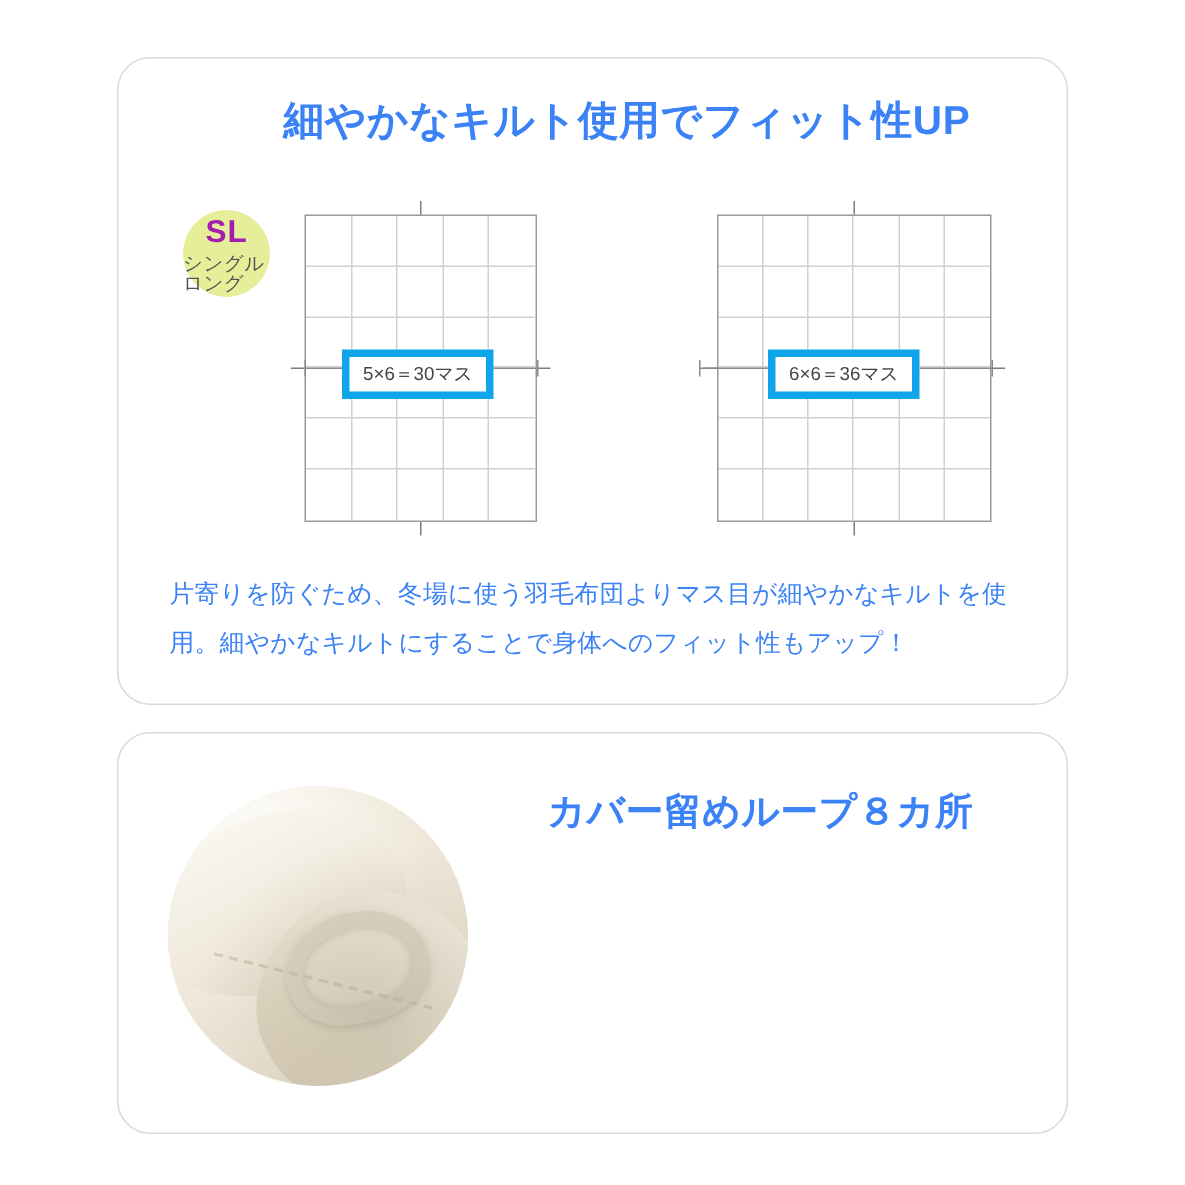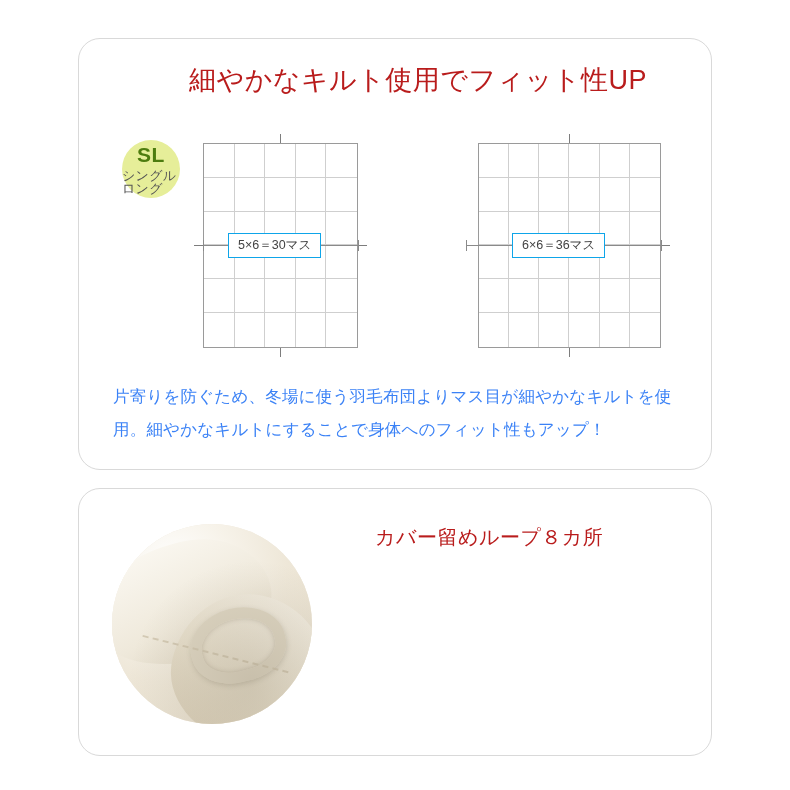--- a/index.html
+++ b/index.html
@@ -39,23 +39,23 @@
     left: 78px;
     top: 488px;
     width: 634px;
     height: 268px;
   }
 
   
   .heading {
     position: absolute;
     font-size: 27px;
-    font-weight: normal;
+    font-weight: bold;
     letter-spacing: 0.5px;
-    color: #b91c1c;
+    color: #3b82f6;
     white-space: nowrap;
   }
   .heading .hl {
     position: relative;
     display: inline-block;
     padding: 0 3px 2px 3px;
   }
   .heading .hl::after {
     content: "";
     position: absolute;
@@ -68,42 +68,42 @@
   }
   .heading .hl span {
     position: relative;
     z-index: 1;
   }
   .heading-top {
     left: 186px;
     top: 62px;
   }
   .heading-bottom {
-    left: 372px;
+    left: 362px;
     top: 524px;
-    font-size: 20px;
+    font-size: 25px;
   }
 
   
   .badge {
     position: absolute;
     width: 58px;
     height: 58px;
     border-radius: 50%;
     background: #e6ee99;
     display: flex;
     flex-direction: column;
     align-items: center;
     justify-content: center;
     line-height: 1;
   }
   .badge .big {
     font-size: 21px;
     font-weight: bold;
-    color: #4d7c0f;
+    color: #a21caf;
     letter-spacing: 0.5px;
   }
   .badge .small {
     font-size: 13px;
     color: #555555;
     margin-top: 4px;
     letter-spacing: 0.3px;
   }
   .badge-sl { left: 122px; top: 140px; }
   .badge-dl { left: 396px; top: 140px; }
@@ -139,21 +139,21 @@
   .tick.v { width: 1px; height: 9px; }
   .tick.h { height: 1px; width: 9px; }
 
   .quilt-sl { left: 203px; top: 143px; width: 155px; height: 205px; }
   .quilt-dl { left: 478px; top: 143px; width: 183px; height: 205px; }
 
   
   .measure {
     position: absolute;
     background: #ffffff;
-    border: 1px solid #0ea5e9;
+    border: 5px solid #0ea5e9;
     font-size: 12.5px;
     color: #444444;
     padding: 3px 9px;
     white-space: nowrap;
   }
   .measure-sl { left: 228px; top: 233px; }
   .measure-dl { left: 512px; top: 233px; }
 
   .measure-line {
     position: absolute;

